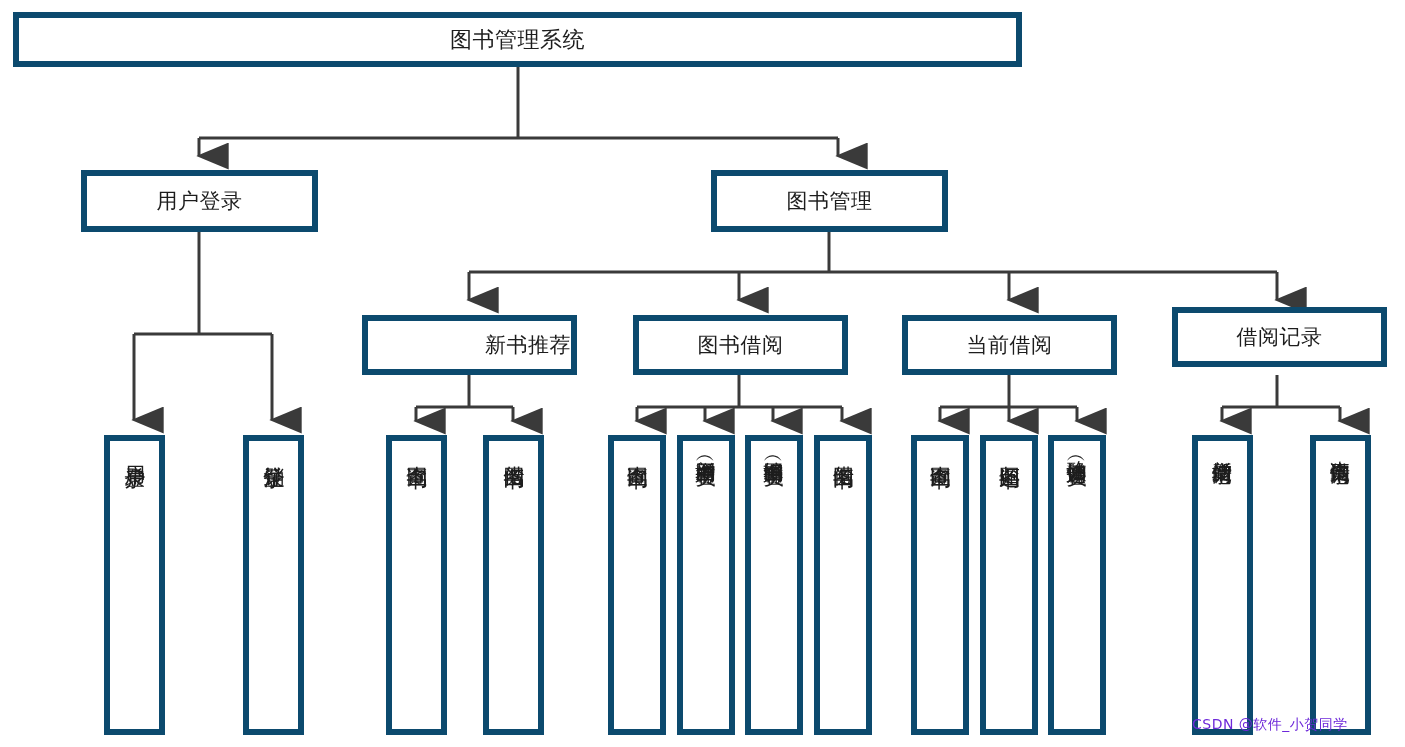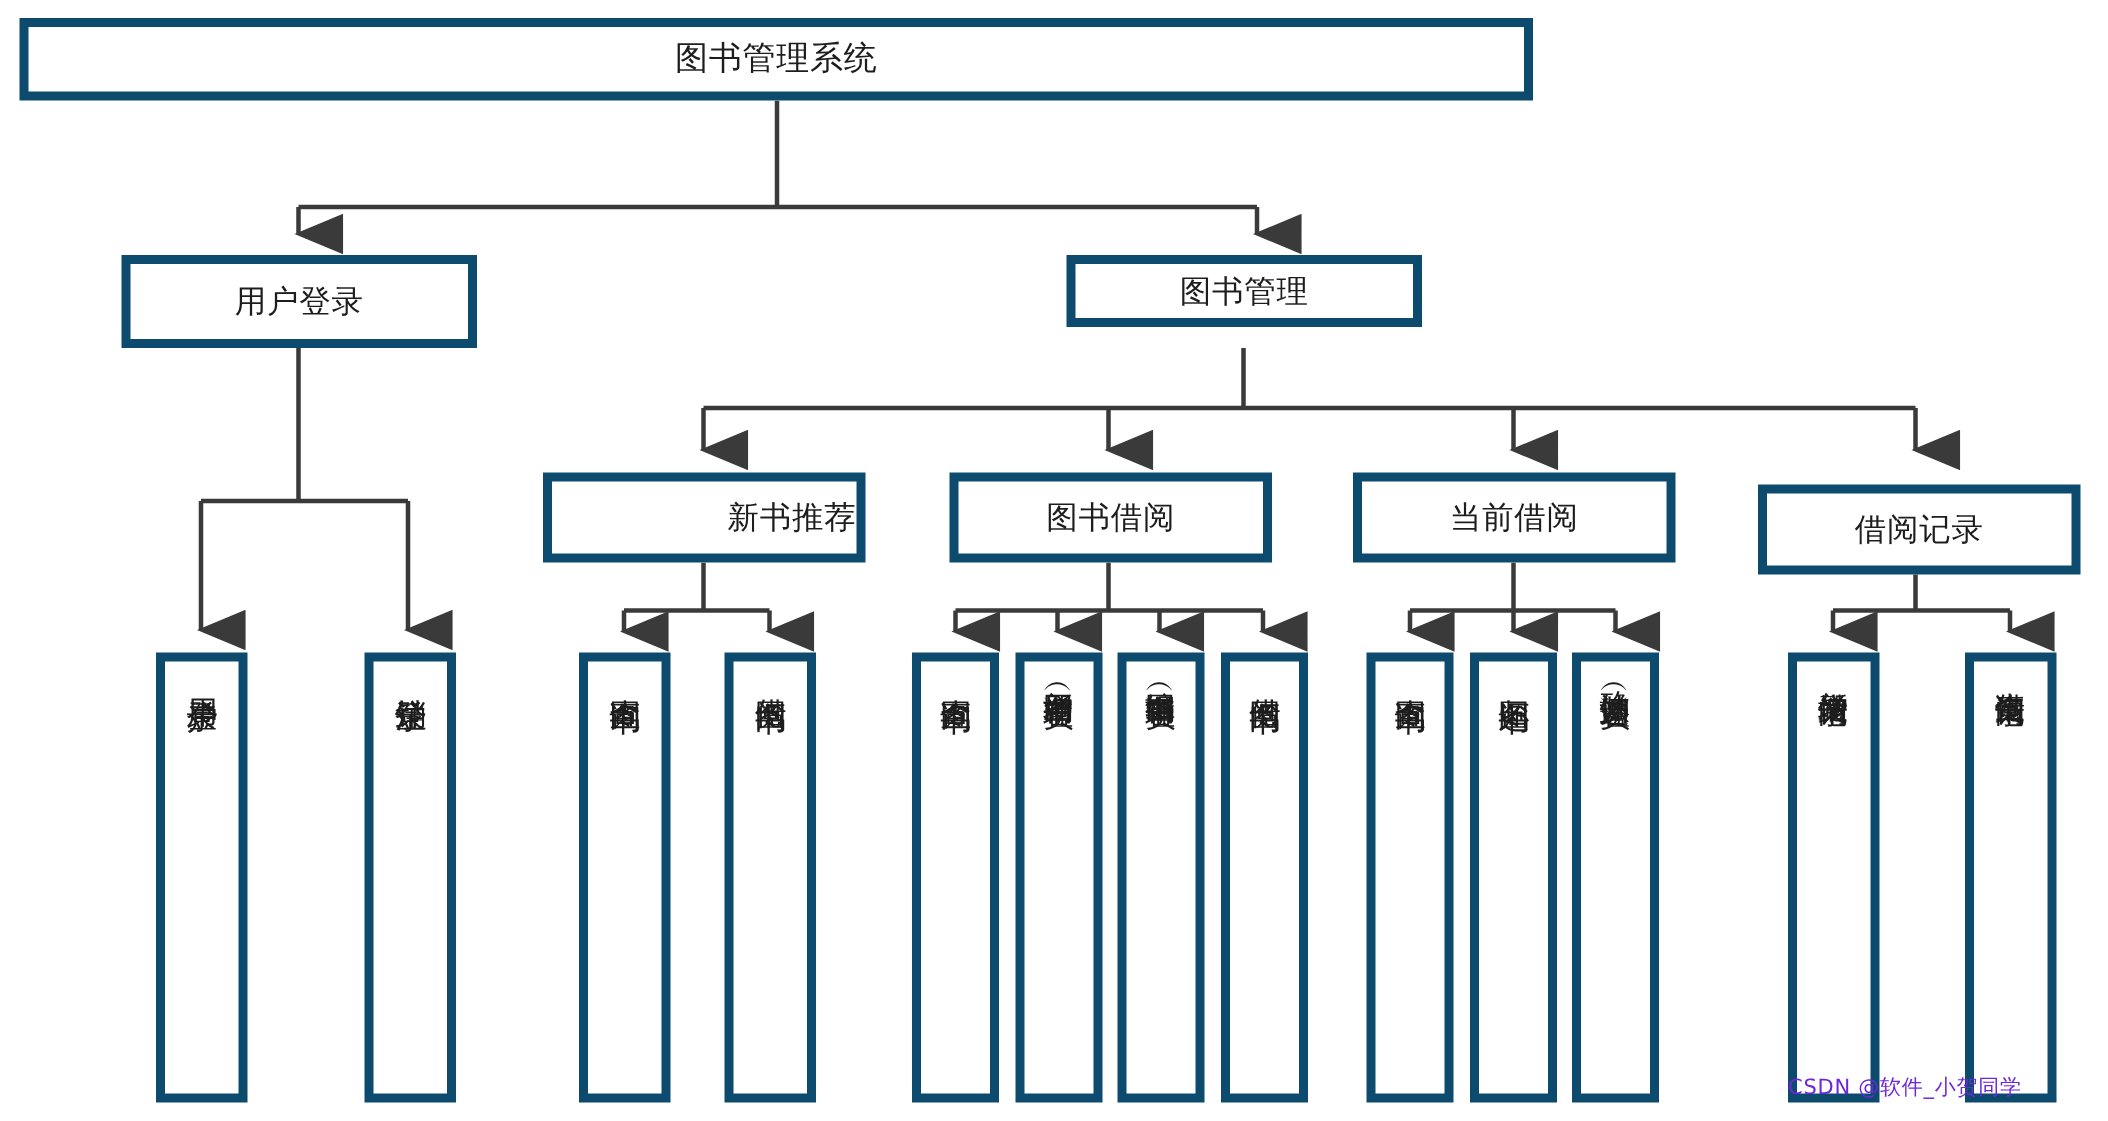--- a/index.html
+++ b/index.html
@@ -131,37 +131,37 @@
   </svg>
 
   <div class="node h-node root" style="left:13px; top:12px; width:1009px; height:55px;">
     <span class="node-label">图书管理系统</span>
   </div>
 
   <div class="node h-node" style="left:81px; top:170px; width:237px; height:62px;">
     <span class="node-label">用户登录</span>
   </div>
 
-  <div class="node h-node" style="left:711px; top:170px; width:237px; height:48px;">
+  <div class="node h-node" style="left:711px; top:170px; width:237px; height:62px;">
     <span class="node-label">图书管理</span>
   </div>
 
   <div class="node h-node" style="left:362px; top:315px; width:215px; height:60px;justify-content:flex-end;">
     <span class="node-label">新书推荐</span>
   </div>
 
   <div class="node h-node" style="left:902px; top:315px; width:215px; height:60px;">
     <span class="node-label">当前借阅</span>
   </div>
 
   <div class="node h-node" style="left:633px; top:315px; width:215px; height:60px;">
     <span class="node-label">图书借阅</span>
   </div>
 
-  <div class="node h-node" style="left:1172px; top:323px; width:215px; height:60px;">
+  <div class="node h-node" style="left:1172px; top:307px; width:215px; height:60px;">
     <span class="node-label">借阅记录</span>
   </div>
 
   <div class="node v-node" style="left:104px; top:435px; width:61px; height:300px;">
     <span class="node-label">用户登录</span>
   </div>
 
   <div class="node v-node" style="left:243px; top:435px; width:61px; height:300px;">
     <span class="node-label">注销登录</span>
   </div>

